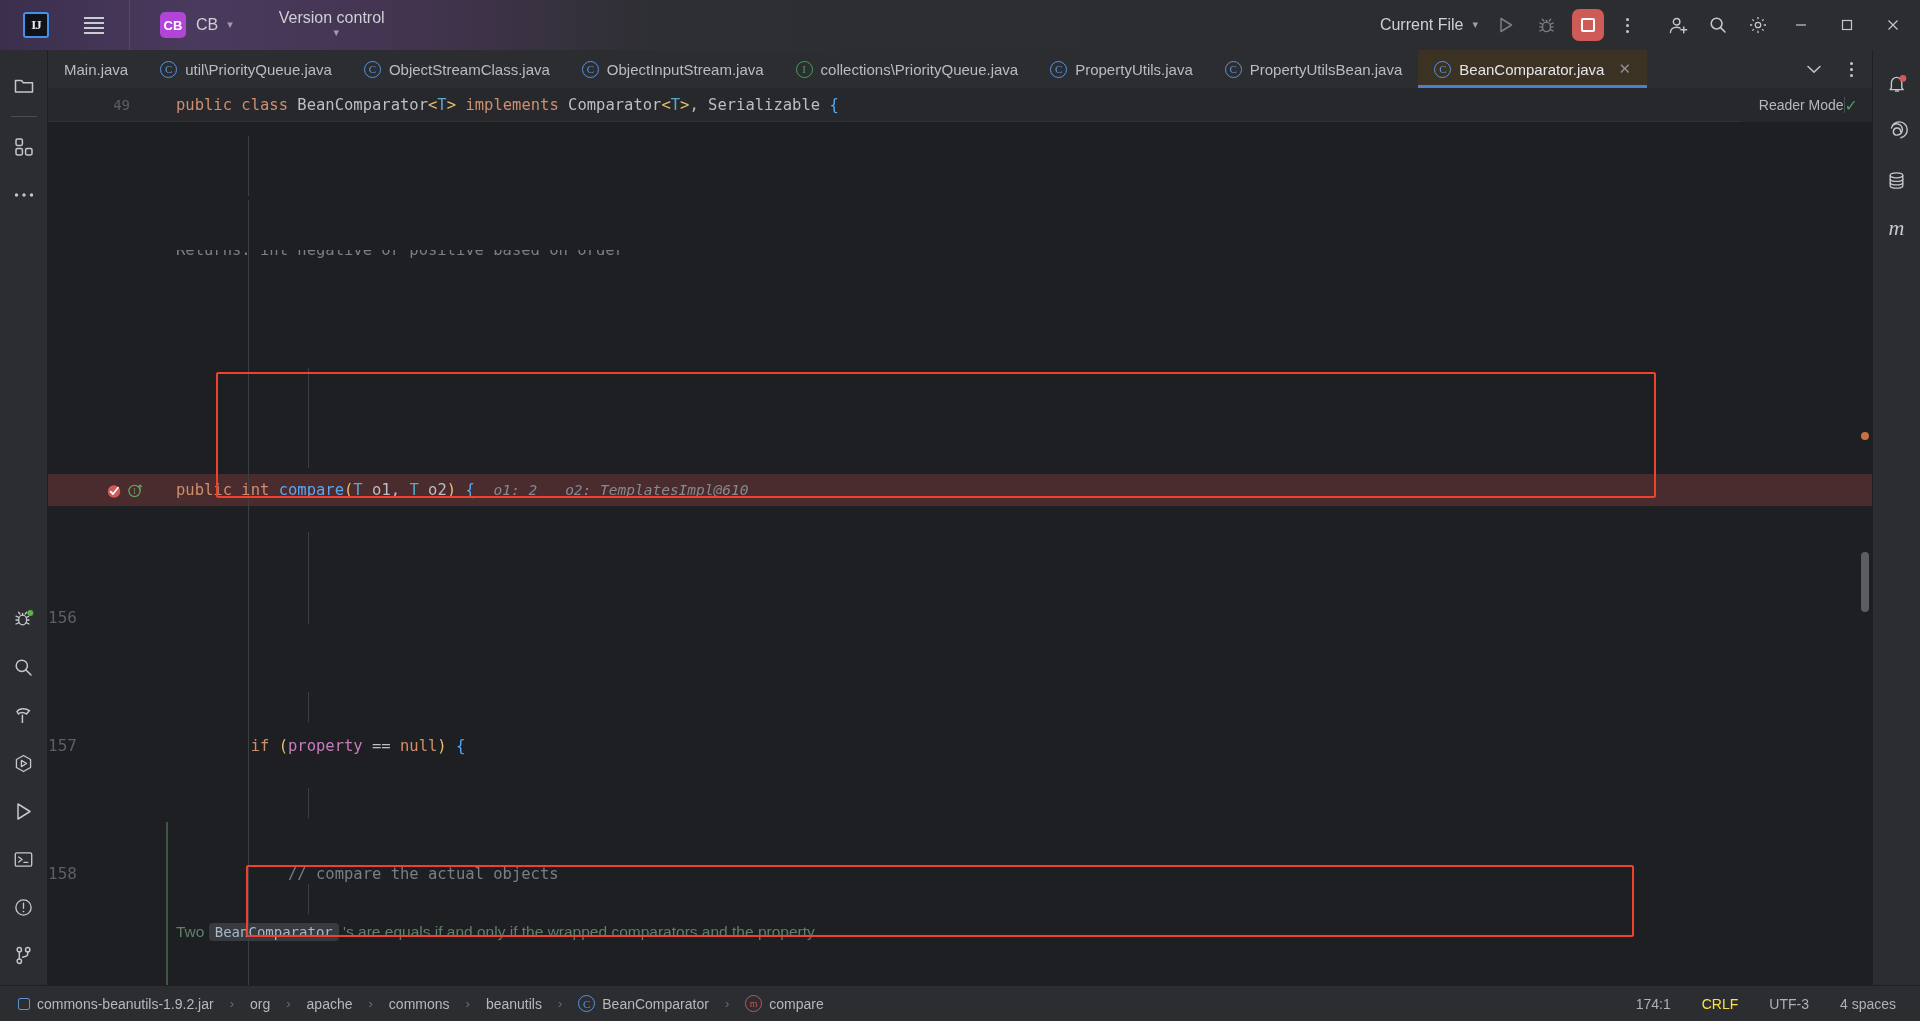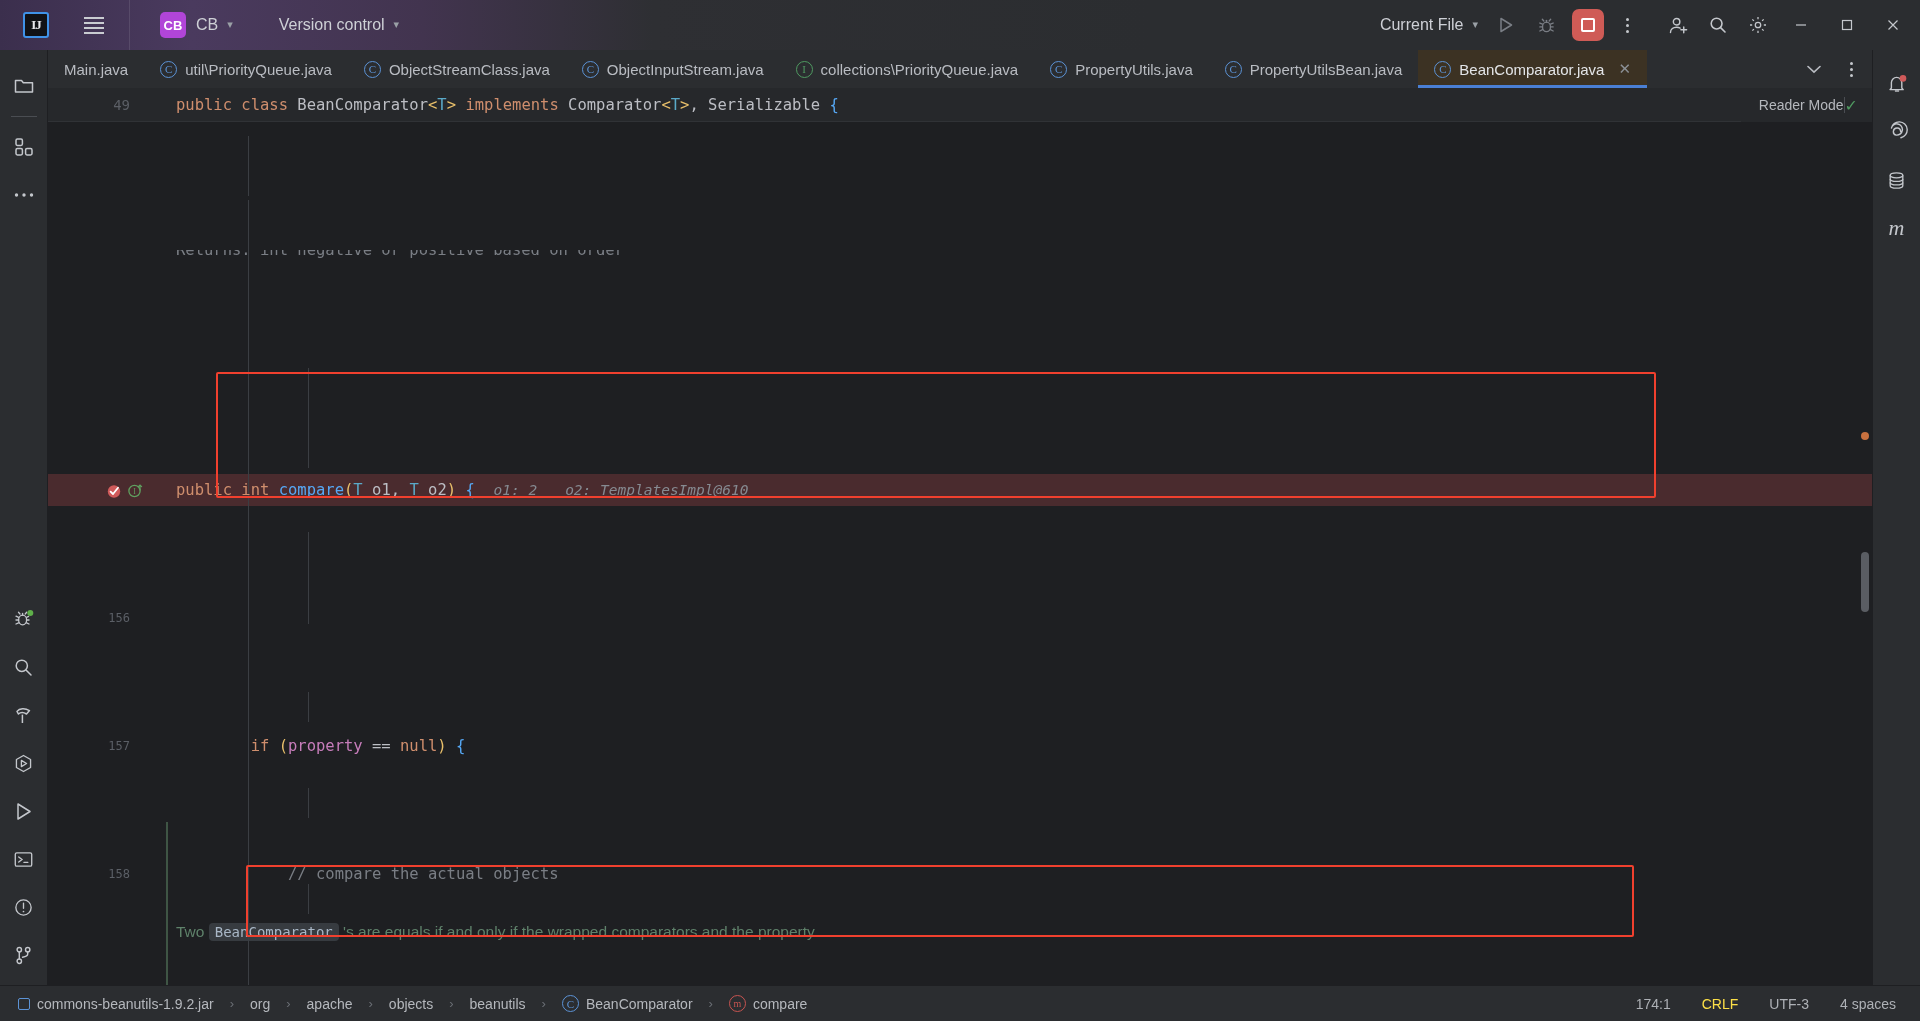--- a/index.html
+++ b/index.html
@@ -29,21 +29,21 @@
   .hamburger i { display:block; width: 20px; height: 2px; background:#c9ccd1; }
   .divider-v { width:1px; height: 50px; background: rgba(255,255,255,0.10); margin: 0 14px 0 10px; }
   .proj-badge {
     width: 26px; height: 26px; border-radius: 5px; background: #b145d8;
     color:#fff; font-size: 13px; font-weight: bold; display:flex; align-items:center; justify-content:center;
     margin-right: 10px;
   }
   .tb-text { color:#ced0d6; font-size: 16px; }
   .chev { display:inline-block; margin-left: 9px; color:#9aa0a6; font-size: 11px; position: relative; top:-1px;}
   .tb-item { display:flex; align-items:center; height: 32px; padding: 0 8px; border-radius: 5px; cursor:pointer; }
-  .tb-gap { margin-left: 22px; }
+  .tb-gap { margin-left: 22px; flex-direction: column; }
 
   .tb-right { margin-left: auto; display:flex; align-items:center; height:100%; padding-right: 4px; }
   .runcfg { color:#ced0d6; font-size: 16px; display:flex; align-items:center; padding: 0 8px; height:32px; border-radius:5px; cursor:pointer;}
   .ic-btn { width: 40px; height: 40px; display:flex; align-items:center; justify-content:center; cursor:pointer; border-radius:6px; }
   .stop-btn { width: 32px; height:32px; background:#cf5b56; border-radius:7px; display:flex;align-items:center;justify-content:center; margin: 0 6px; cursor:pointer;}
   .stop-btn span { display:block; width:14px; height:14px; border:2px solid #fff; border-radius:2px;}
   .kebab { width: 34px; height:40px; display:flex; flex-direction:column; align-items:center; justify-content:center; gap:3px; cursor:pointer;}
   .kebab i { width:3px; height:3px; background:#c4c7cc; border-radius:50%; display:block;}
   .wctl { width: 46px; height: 50px; display:flex; align-items:center; justify-content:center; cursor:pointer; color:#c4c7cc;}
 
@@ -95,21 +95,21 @@
   .reader .chk { color:#4f9a61; font-size:16px;}
 
   
   .editor { flex:1 1 auto; position:relative; overflow:hidden; background:#1e1f22;padding-left:40px; }
   .code {
     position:absolute; inset:0;
     font-family:"DejaVu Sans Mono", monospace; font-size:15.5px; line-height: 32px;
     white-space:pre;
   }
   .row { height:32px; display:flex; align-items:center; position:relative; }
-  .gut { width: 100px; flex:0 0 100px; text-align:right; padding-right: 18px; color:#5b5f66; font-size:12px;
+  .gut { width: 100px; flex:0 0 100px; text-align:left; padding-right: 18px; color:#5b5f66; font-size:16px;
          font-family:"DejaVu Sans Mono", monospace; z-index:3; }
   .ctext { flex:1 1 auto; padding-left: 28px; position:relative; z-index:3;}
   .row.exec { background:#4a2b2e; }
 
   
   .kw  { color:#cf8e6d; }
   .gen { color:#5aa9c8; }
   .cls { color:#bcbec4; }
   .cmt { color:#7a7e85; }
   .fld { color:#c77dbb; }
@@ -540,21 +540,21 @@
       <span class="csep">›</span>
       <div class="crumb">
           <span>org</span>
         </div>
       <span class="csep">›</span>
       <div class="crumb">
           <span>apache</span>
         </div>
       <span class="csep">›</span>
       <div class="crumb">
-          <span>objects</span>
+          <span>commons</span>
         </div>
       <span class="csep">›</span>
       <div class="crumb">
           <span>beanutils</span>
         </div>
       <span class="csep">›</span>
       <div class="crumb">
         <span class="ico-c">C</span>
         <span>BeanComparator</span>
       </div>

